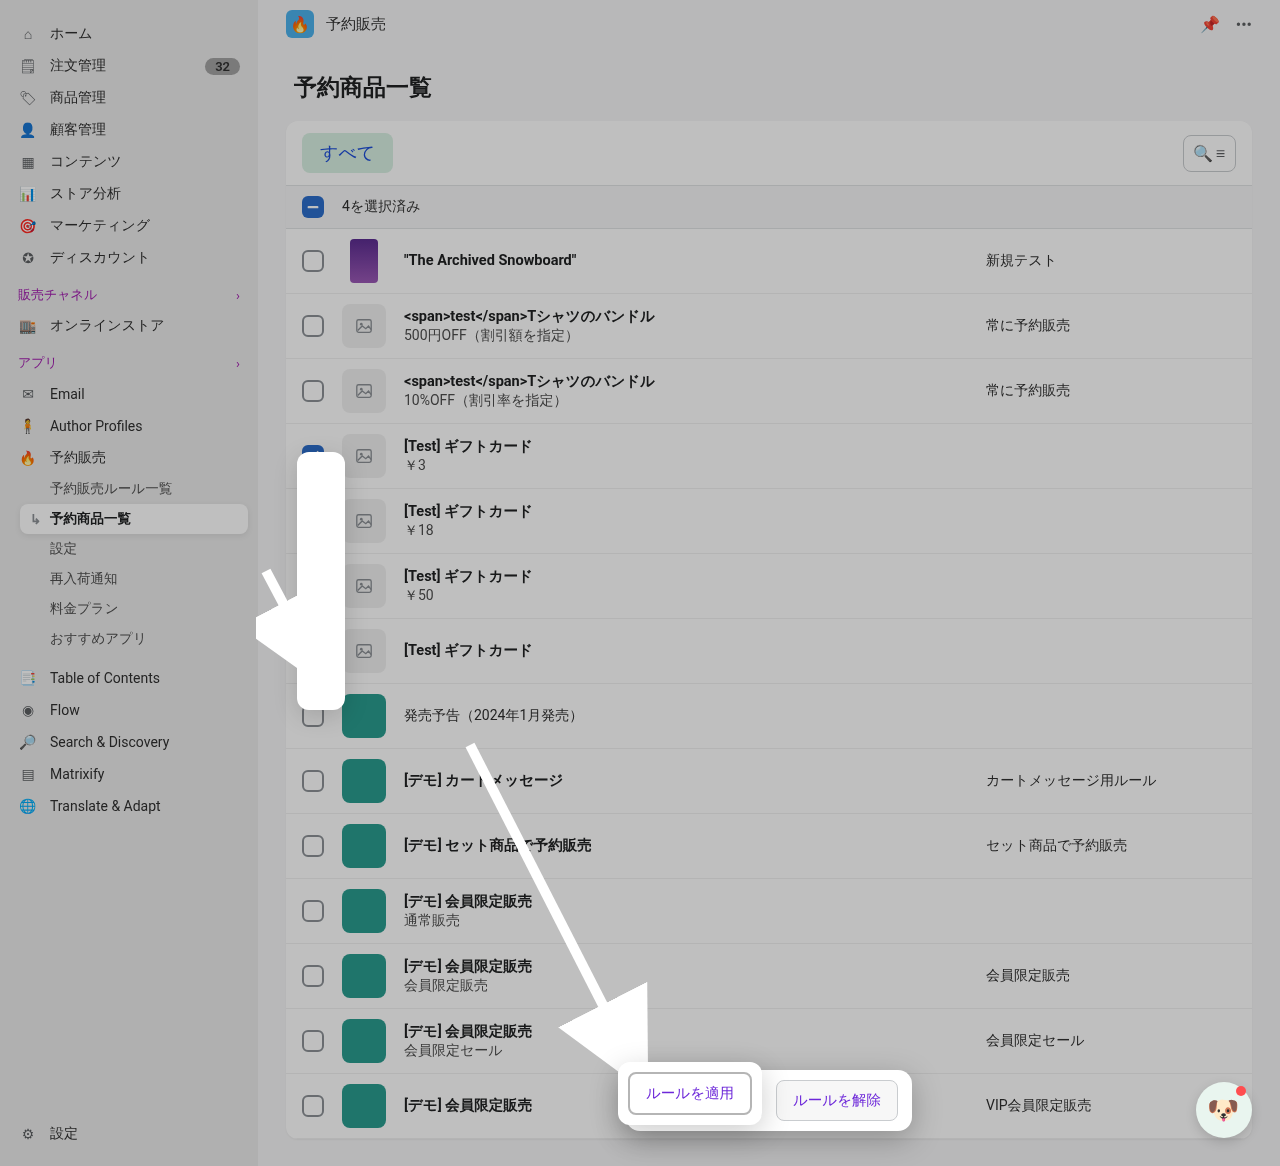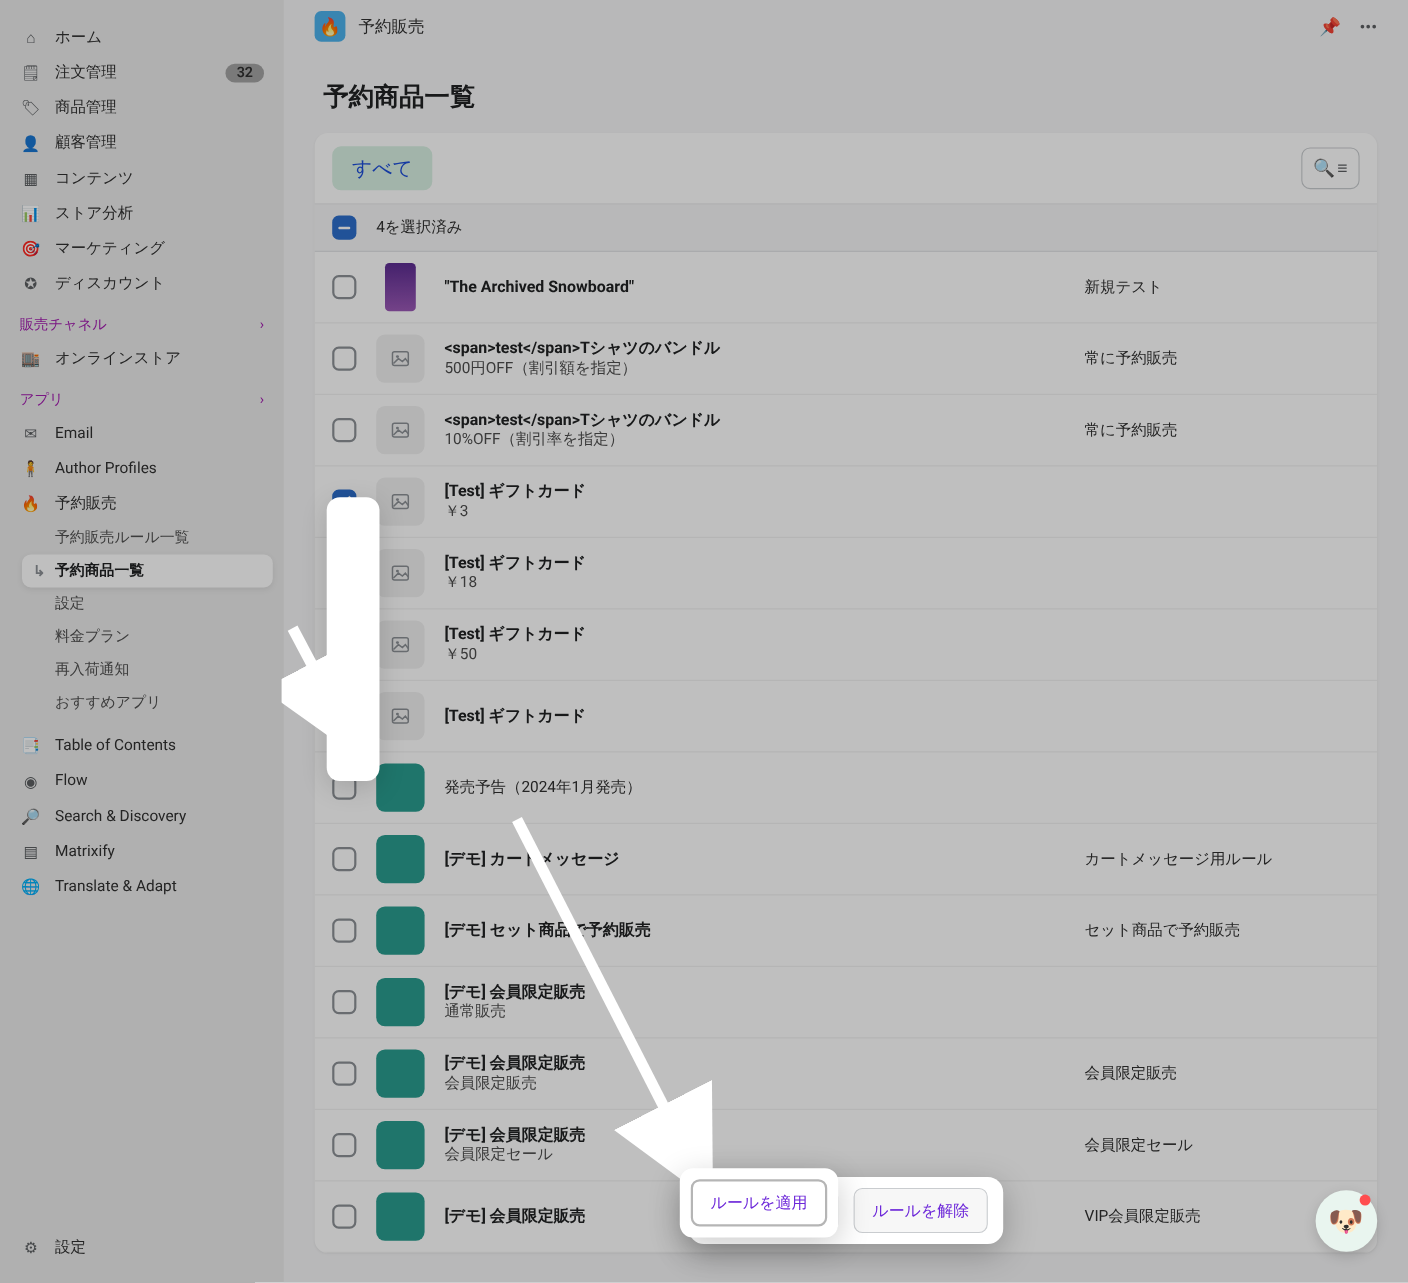--- a/index.html
+++ b/index.html
@@ -126,22 +126,22 @@
       </div>
       <div class="nav-item">
         <span class="icon">🔥</span>
         <span class="label">予約販売</span>
       </div>
     </div>
   <div id="nav-sub">
       <div class="nav-sub">予約販売ルール一覧</div>
       <div class="nav-sub active">予約商品一覧</div>
       <div class="nav-sub">設定</div>
+      <div class="nav-sub">再入荷通知</div>
       <div class="nav-sub">料金プラン</div>
-      <div class="nav-sub">再入荷通知</div>
       <div class="nav-sub">おすすめアプリ</div>
     </div>
   <div id="nav-more-apps" style="margin-top:8px;">
       <div class="nav-item">
         <span class="icon">📑</span>
         <span class="label">Table of Contents</span>
       </div>
       <div class="nav-item">
         <span class="icon">◉</span>
         <span class="label">Flow</span>

